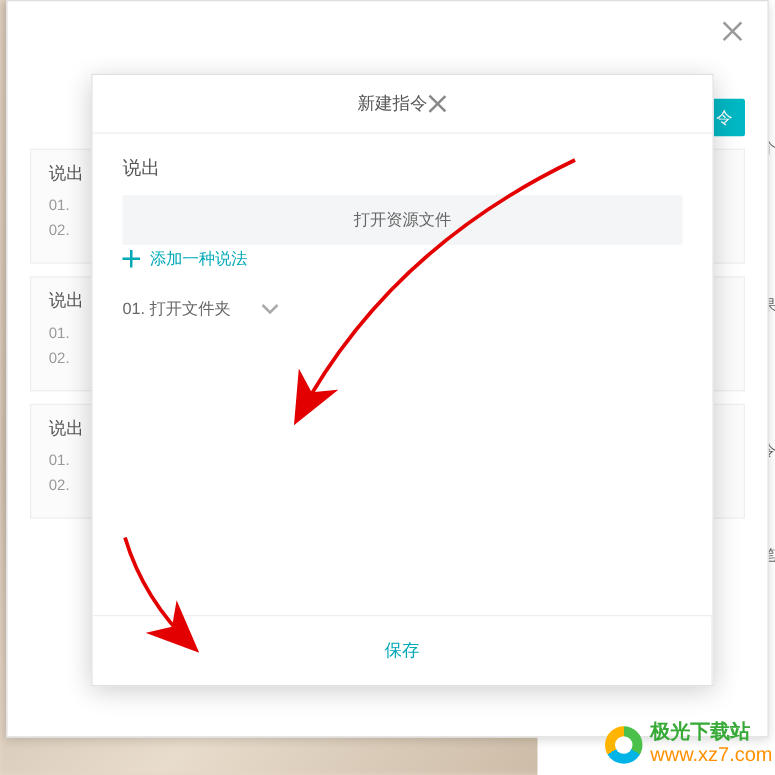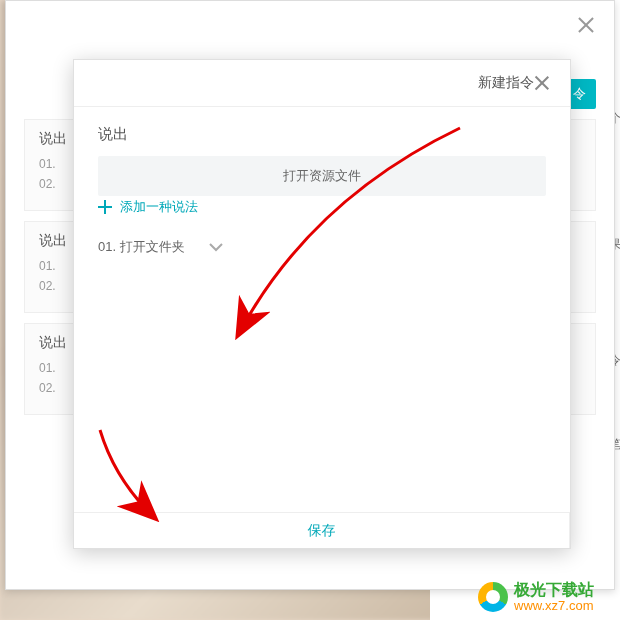--- a/index.html
+++ b/index.html
@@ -70,21 +70,21 @@
     left: 73px; top: 59px;
     width: 498px; height: 490px;
     background: #fff;
     border: 1px solid #e0e0e0;
     box-shadow: 0 4px 20px rgba(0,0,0,.2);
     display: flex; flex-direction: column;
   }
   .inner-header {
     padding: 14px 20px;
     border-bottom: 1px solid #eee;
-    display: flex; align-items: center; justify-content: flex-end;
+    display: flex; align-items: center; justify-content: center;
   }
   .inner-title { font-size: 14px; color: #555; }
   .inner-close {
     width: 16px; height: 16px; position: relative; cursor: pointer;
   }
   .inner-close::before, .inner-close::after {
     content: ""; position: absolute; left: 7px; top: -1px;
     width: 1.5px; height: 18px; background: #888;
   }
   .inner-close::before { transform: rotate(45deg); }
@@ -121,53 +121,53 @@
     display: flex; align-items: center; gap: 24px;
   }
   .chevron-down {
     width: 14px; height: 10px; color:#aaa;
   }
   .monitor-icon {
     width: 18px; height: 14px; color: #999;
   }
   .inner-footer {
     border-top: 1px solid #eee;
-    display: flex; height: 36px;
+    display: flex; height: 56px;
   }
   .footer-btn {
     flex: 1; display: flex; align-items: center; justify-content: center;
     font-size: 14px; cursor: pointer;
   }
   .footer-btn.save { color: #00a8b8; border-right: 1px solid #eee; }
   .footer-btn.cancel { color: #888; }
 
   
   .arrow {
     position: absolute; pointer-events: none;
   }
   .arrow svg { overflow: visible; }
 
   
   .brand {
-    position: absolute; right: 26px; bottom: 6px;
+    position: absolute; right: 2px; bottom: 6px;
     display: flex; align-items: center; gap: 6px;
   }
   .brand-logo {
     width: 30px; height: 30px;
     background: conic-gradient(#4ac24a 0 120deg, #00b4e6 120deg 240deg, #ffb400 240deg 360deg);
     border-radius: 50%;
     position: relative;
   }
   .brand-logo::after {
     content:""; position:absolute; left:8px; top:8px; width:14px; height:14px;
     background:#fff; border-radius:50%;
   }
   .brand-text { display:flex; flex-direction:column; line-height:1.15; }
   .brand-name { color:#36a936; font-size:16px; font-weight: 600; }
-  .brand-url { color:#ff9000; font-size:13px; }
+  .brand-url { color:#ff9000; font-size:16px; }
 
   .side-text {
     position: absolute; right: -1px; font-size: 12px; color: #666;
     writing-mode: horizontal-tb;
   }
 </style>
 </head>
 <body>
 
 <div class="bg-blur"></div>

